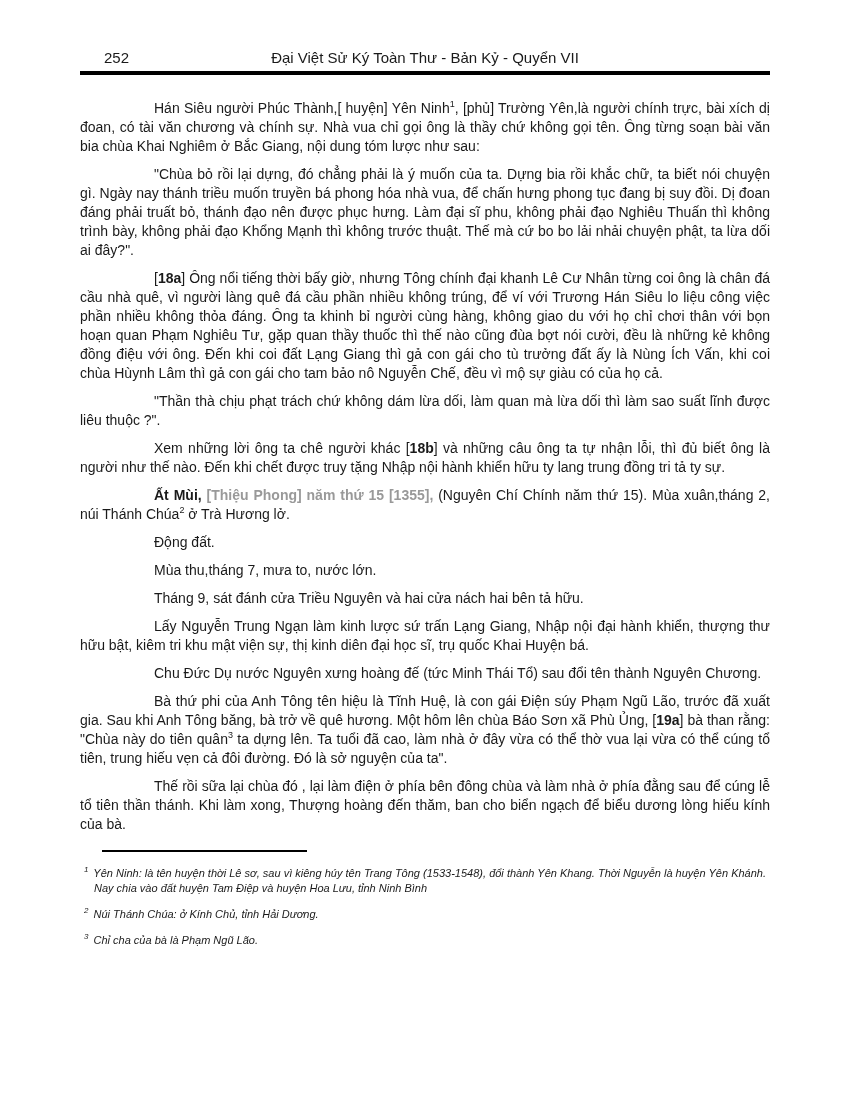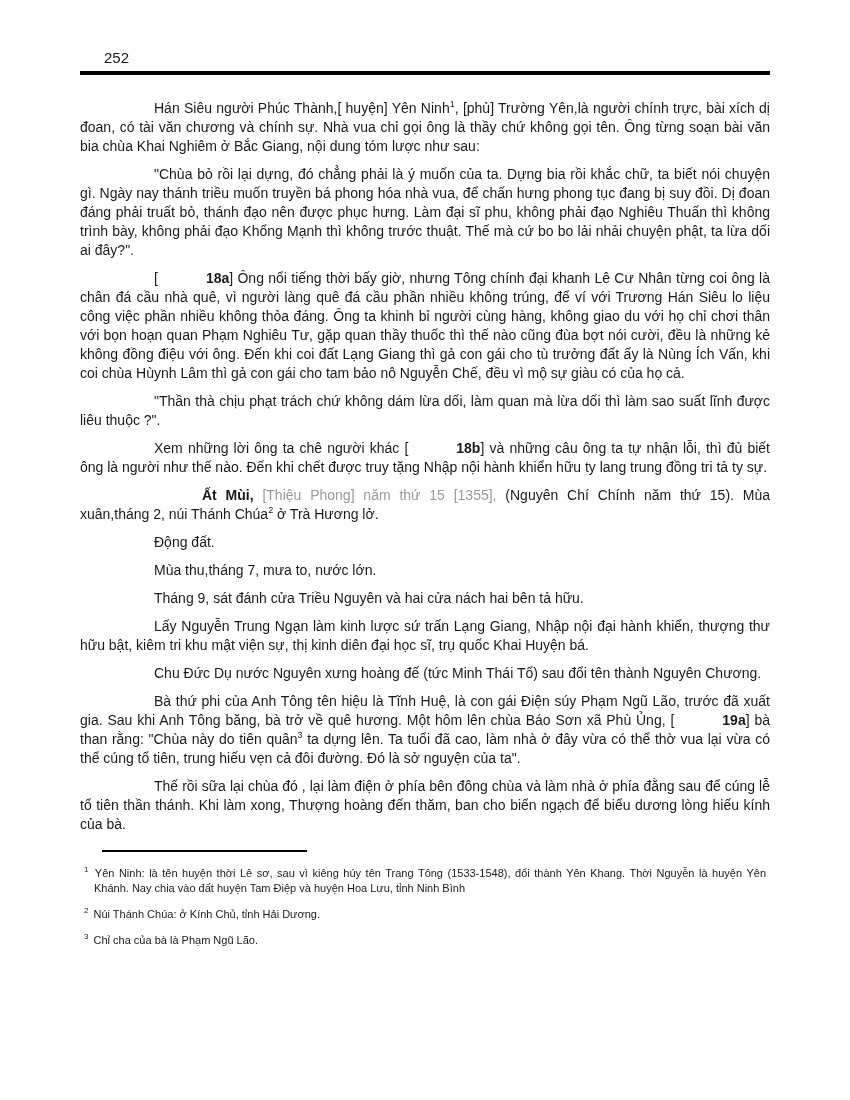--- a/index.html
+++ b/index.html
@@ -47,56 +47,58 @@
   .doc-body {
     margin-top: 24px;
     font-size: 14px;
     line-height: 19px;
     text-align: justify;
   }
   .doc-body p.para {
     margin: 0 0 9px 0;
     text-indent: 74px;
   }
-  .seg-bold { font-weight: bold; margin-left: 48px; }
-  .seg-gray { color: var(--era-gray, #999999); }
+  .seg-bold { font-weight: bold; }
+  .seg-gray { color: var(--era-gray, #999999); font-weight: bold; }
   sup.fn-ref {
     font-size: 9px;
     line-height: 0;
     vertical-align: super;
   }
   .footnote-sep {
     width: 205px;
     height: 2px;
     background: #000000;
     margin: 16px 0 14px 22px;
   }
   .footnotes {
     font-size: 11px;
     line-height: 15px;
     text-align: justify;
   }
   .footnotes p.footnote {
     margin: 0 4px 11px 0;
     padding-left: 14px;
     text-indent: -10px;
+    font-style: italic;
   }
   .footnotes sup.fn-marker {
     font-size: 8px;
     vertical-align: super;
     line-height: 0;
     margin-right: 2px;
   }
 </style>
 </head>
 <body style="color: rgb(26, 26, 26);">
 
 <div class="page">
   <div class="page-header">
     <span class="page-number">252</span>
+    <span class="page-title">Đại Việt Sử Ký Toàn Thư - Bản Kỷ - Quyển VII</span>
   </div>
   <div class="header-rule"></div>
 
   <main class="doc-body" id="doc-body">
       <p class="para"><span>Hán Siêu người Phúc Thành,[ huyện] Yên Ninh</span><sup class="fn-ref">1</sup><span>, [phủ] Trường Yên,là người chính trực, bài xích dị đoan, có tài văn chương và chính sự. Nhà vua chỉ gọi ông là thầy chứ không gọi tên. Ông từng soạn bài văn bia chùa Khai Nghiêm ở Bắc Giang, nội dung tóm lược như sau:</span></p>
       <p class="para"><span>"Chùa bỏ rồi lại dựng, đó chẳng phải là ý muốn của ta. Dựng bia rồi khắc chữ, ta biết nói chuyện gì. Ngày nay thánh triều muốn truyền bá phong hóa nhà vua, để chấn hưng phong tục đang bị suy đồi. Dị đoan đáng phải truất bỏ, thánh đạo nên được phục hưng. Làm đại sĩ phu, không phải đạo Nghiêu Thuấn thì không trình bày, không phải đạo Khổng Mạnh thì không trước thuật. Thế mà cứ bo bo lải nhải chuyện phật, ta lừa dối ai đây?".</span></p>
       <p class="para"><span>[</span><span class="seg-bold">18a</span><span>] Ông nổi tiếng thời bấy giờ, nhưng Tông chính đại khanh Lê Cư Nhân từng coi ông là chân đá cầu nhà quê, vì người làng quê đá cầu phần nhiều không trúng, để ví với Trương Hán Siêu lo liệu công việc phần nhiều không thỏa đáng. Ông ta khinh bỉ người cùng hàng, không giao du với họ chỉ chơi thân với bọn hoạn quan Phạm Nghiêu Tư, gặp quan thầy thuốc thì thế nào cũng đùa bợt nói cười, đều là những kẻ không đồng điệu với ông. Đến khi coi đất Lạng Giang thì gả con gái cho tù trưởng đất ấy là Nùng Ích Vấn, khi coi chùa Hùynh Lâm thì gả con gái cho tam bảo nô Nguyễn Chế, đều vì mộ sự giàu có của họ cả.</span></p>
       <p class="para"><span>"Thần thà chịu phạt trách chứ không dám lừa dối, làm quan mà lừa dối thì làm sao suất lĩnh được liêu thuộc ?".</span></p>
       <p class="para"><span>Xem những lời ông ta chê người khác [</span><span class="seg-bold">18b</span><span>] và những câu ông ta tự nhận lỗi, thì đủ biết ông là người như thế nào. Đến khi chết được truy tặng Nhập nội hành khiển hữu ty lang trung đồng tri tả ty sự.</span></p>
       <p class="para"><span class="seg-bold">Ất Mùi, </span><span class="seg-gray">[Thiệu Phong] năm thứ 15 [1355], </span><span>(Nguyên Chí Chính năm thứ 15). Mùa xuân,tháng 2, núi Thánh Chúa</span><sup class="fn-ref">2</sup><span> ở Trà Hương lở.</span></p>

